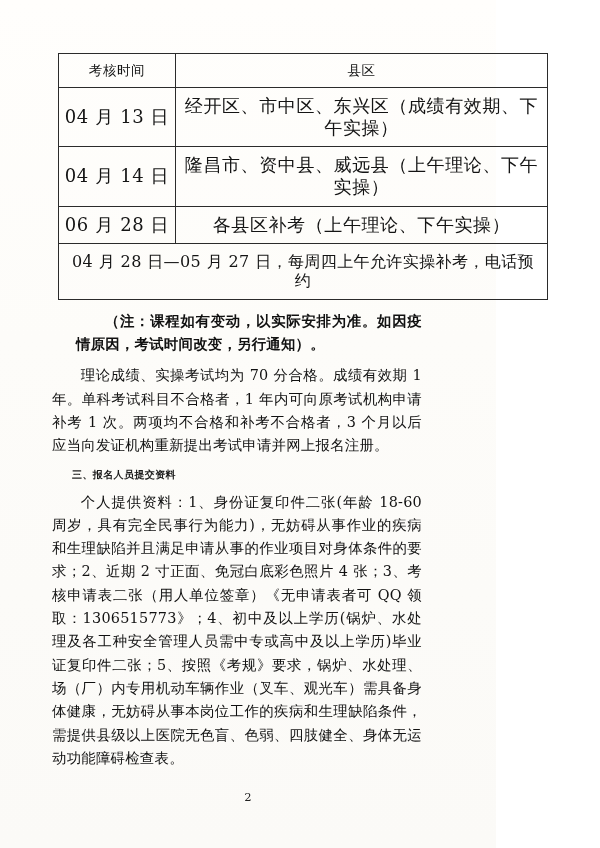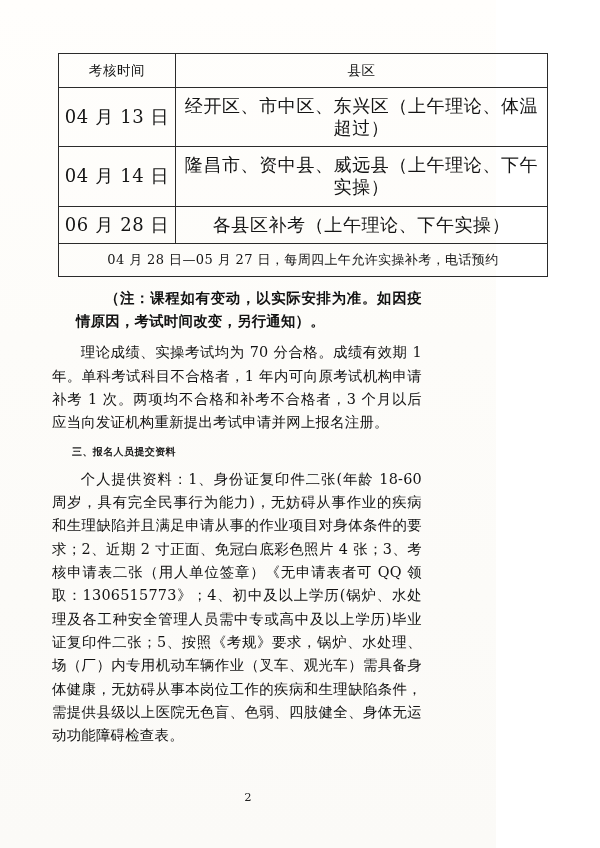--- a/index.html
+++ b/index.html
@@ -54,21 +54,21 @@
     color: #141414;
   }
   table.schedule td.col-date {
     width: 108px;
   }
   table.schedule tr.head td {
     font-size: 13.5px;
     padding: 8px 4px 9px 4px;
   }
   table.schedule tr.wide td {
-    font-size: 13px;
+    font-size: 16px;
     padding: 8px 6px;
     letter-spacing: 0.4px;
   }
   p.para {
     font-size: 14.4px;
     line-height: 1.62;
     margin: 9px 0 0 0;
     text-align: justify;
     text-justify: inter-ideograph;
     letter-spacing: 0.25px;
@@ -110,21 +110,21 @@
   <div class="content">
 
     <table class="schedule">
       <tbody>
         <tr class="head">
           <td class="col-date">考核时间</td>
           <td>县区</td>
         </tr>
         <tr>
           <td class="col-date">04 月 13 日</td>
-          <td>经开区、市中区、东兴区（上午理论、体温超过）</td>
+          <td>经开区、市中区、东兴区（成绩有效期、下午实操）</td>
         </tr>
         <tr>
           <td class="col-date">04 月 14 日</td>
           <td>隆昌市、资中县、威远县（上午理论、下午实操）</td>
         </tr>
         <tr>
           <td class="col-date">06 月 28 日</td>
           <td>各县区补考（上午理论、下午实操）</td>
         </tr>
         <tr class="wide">

